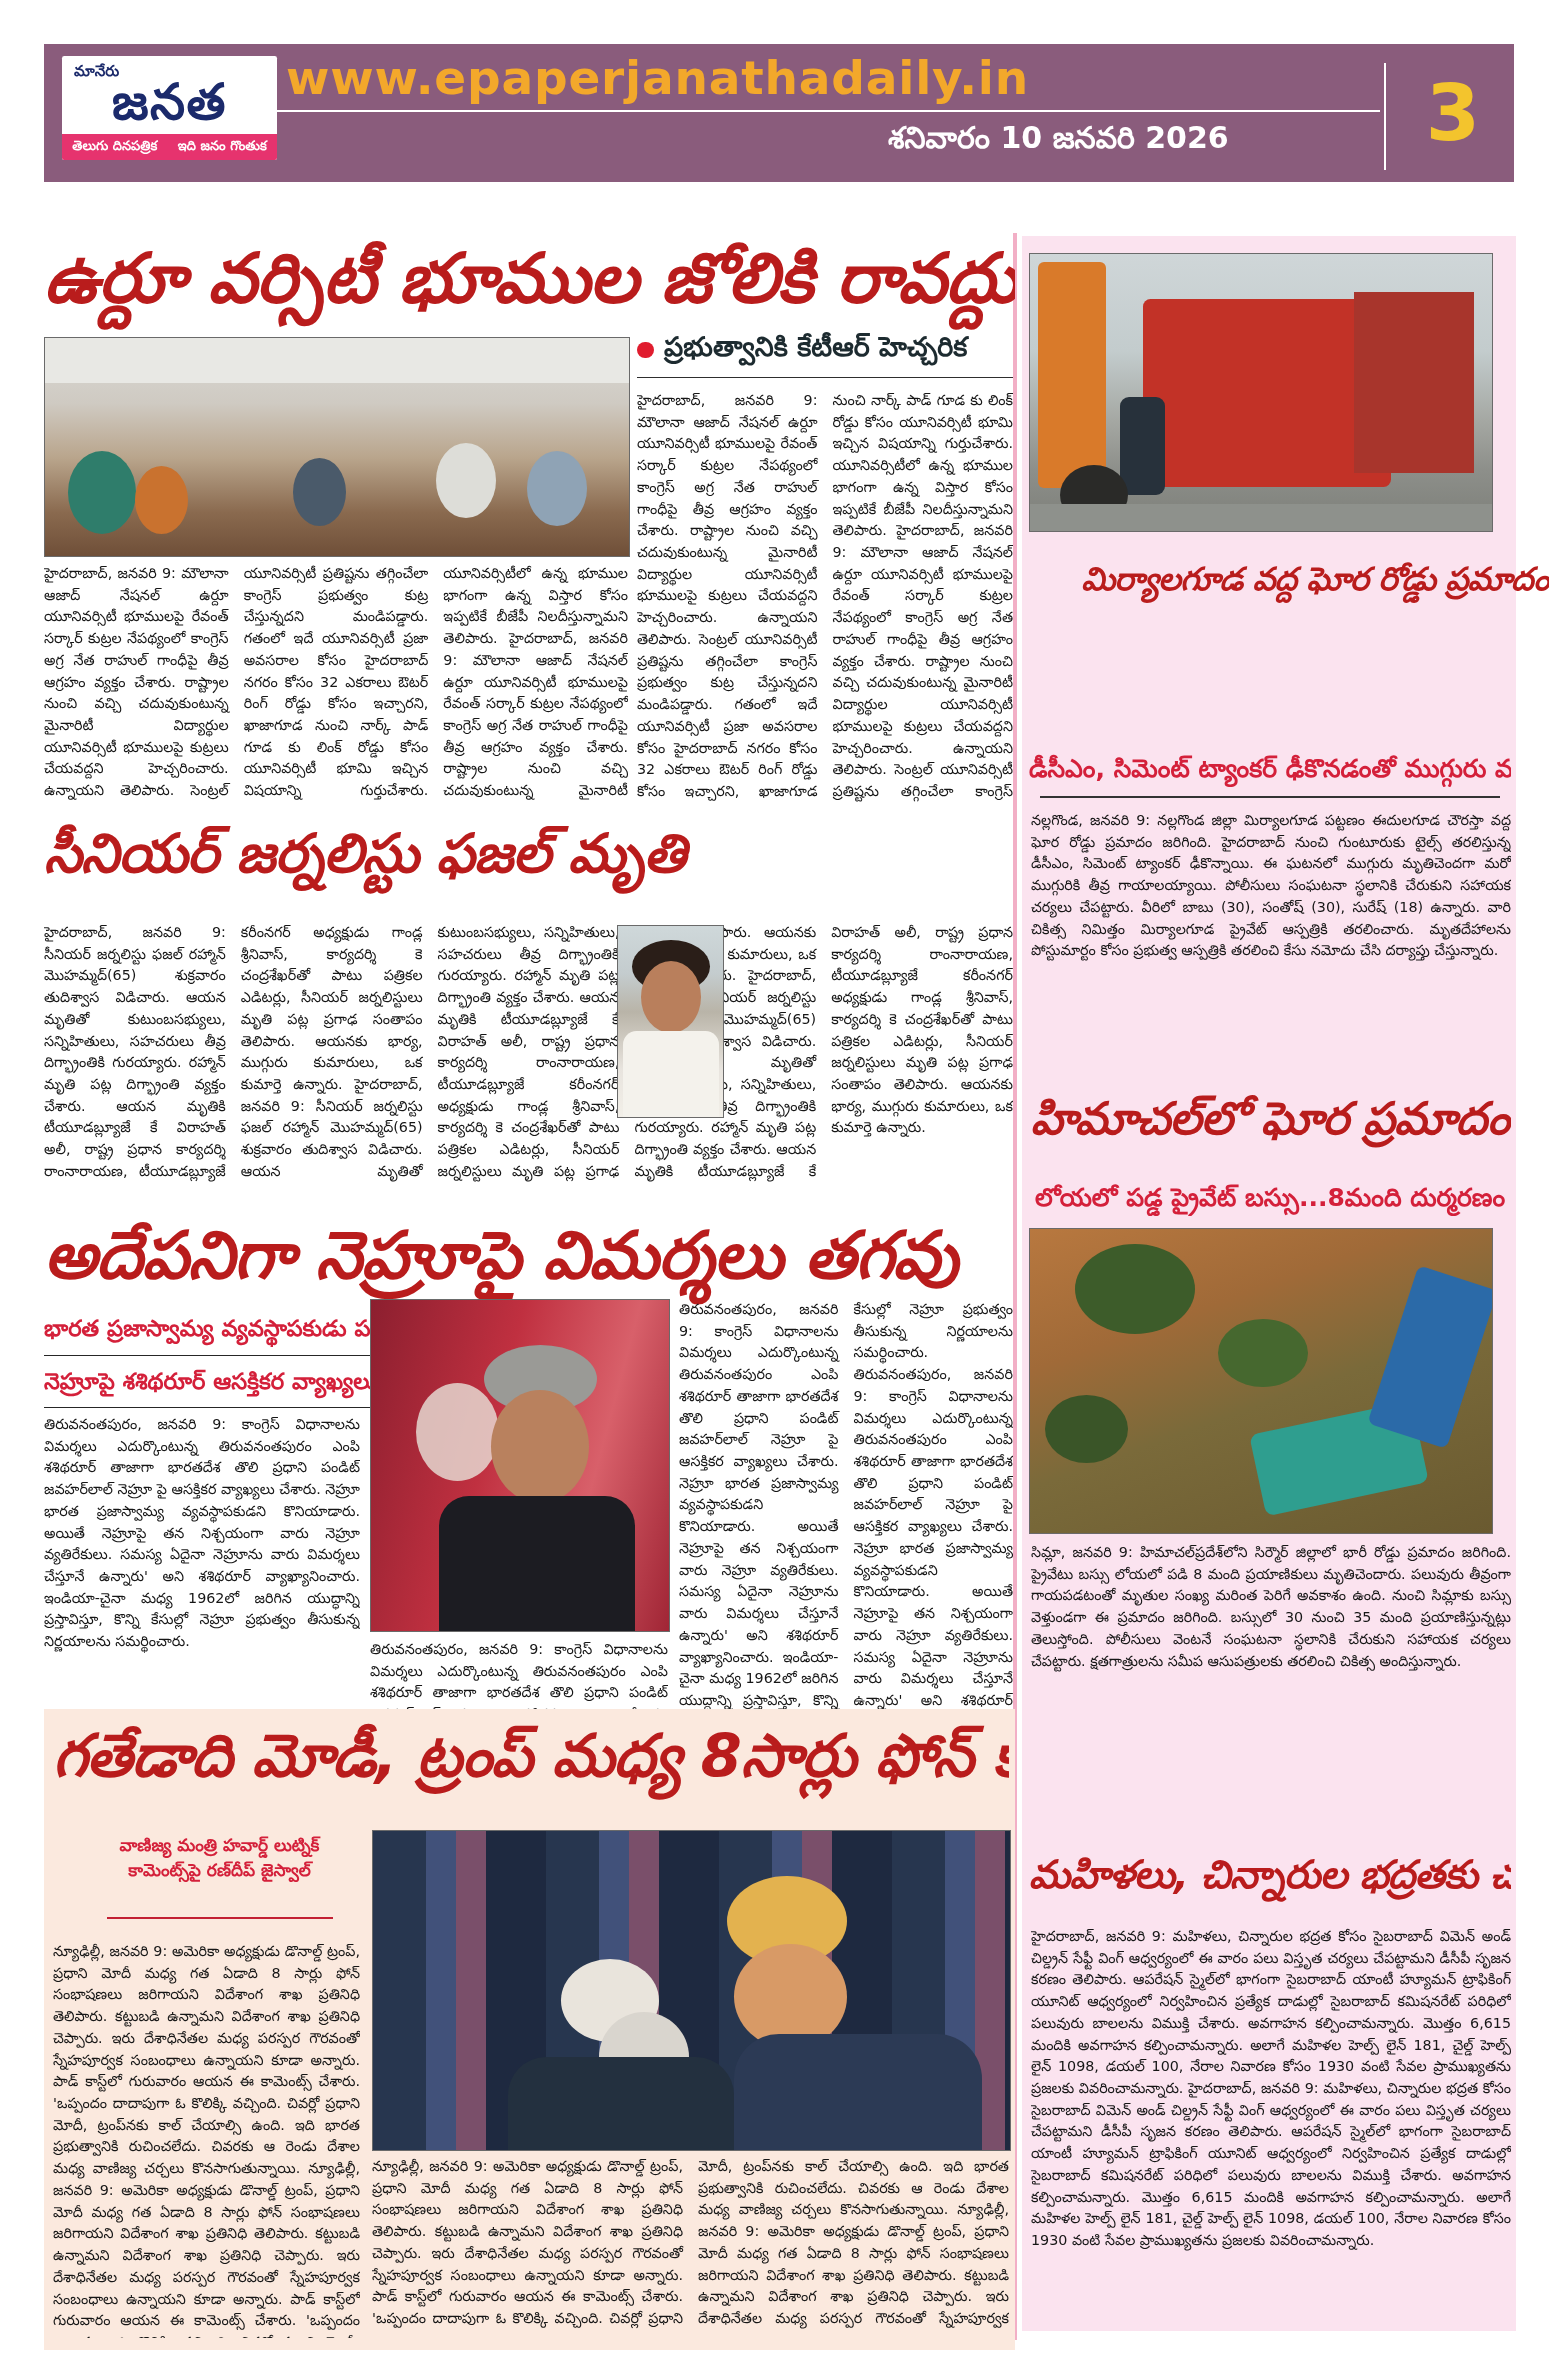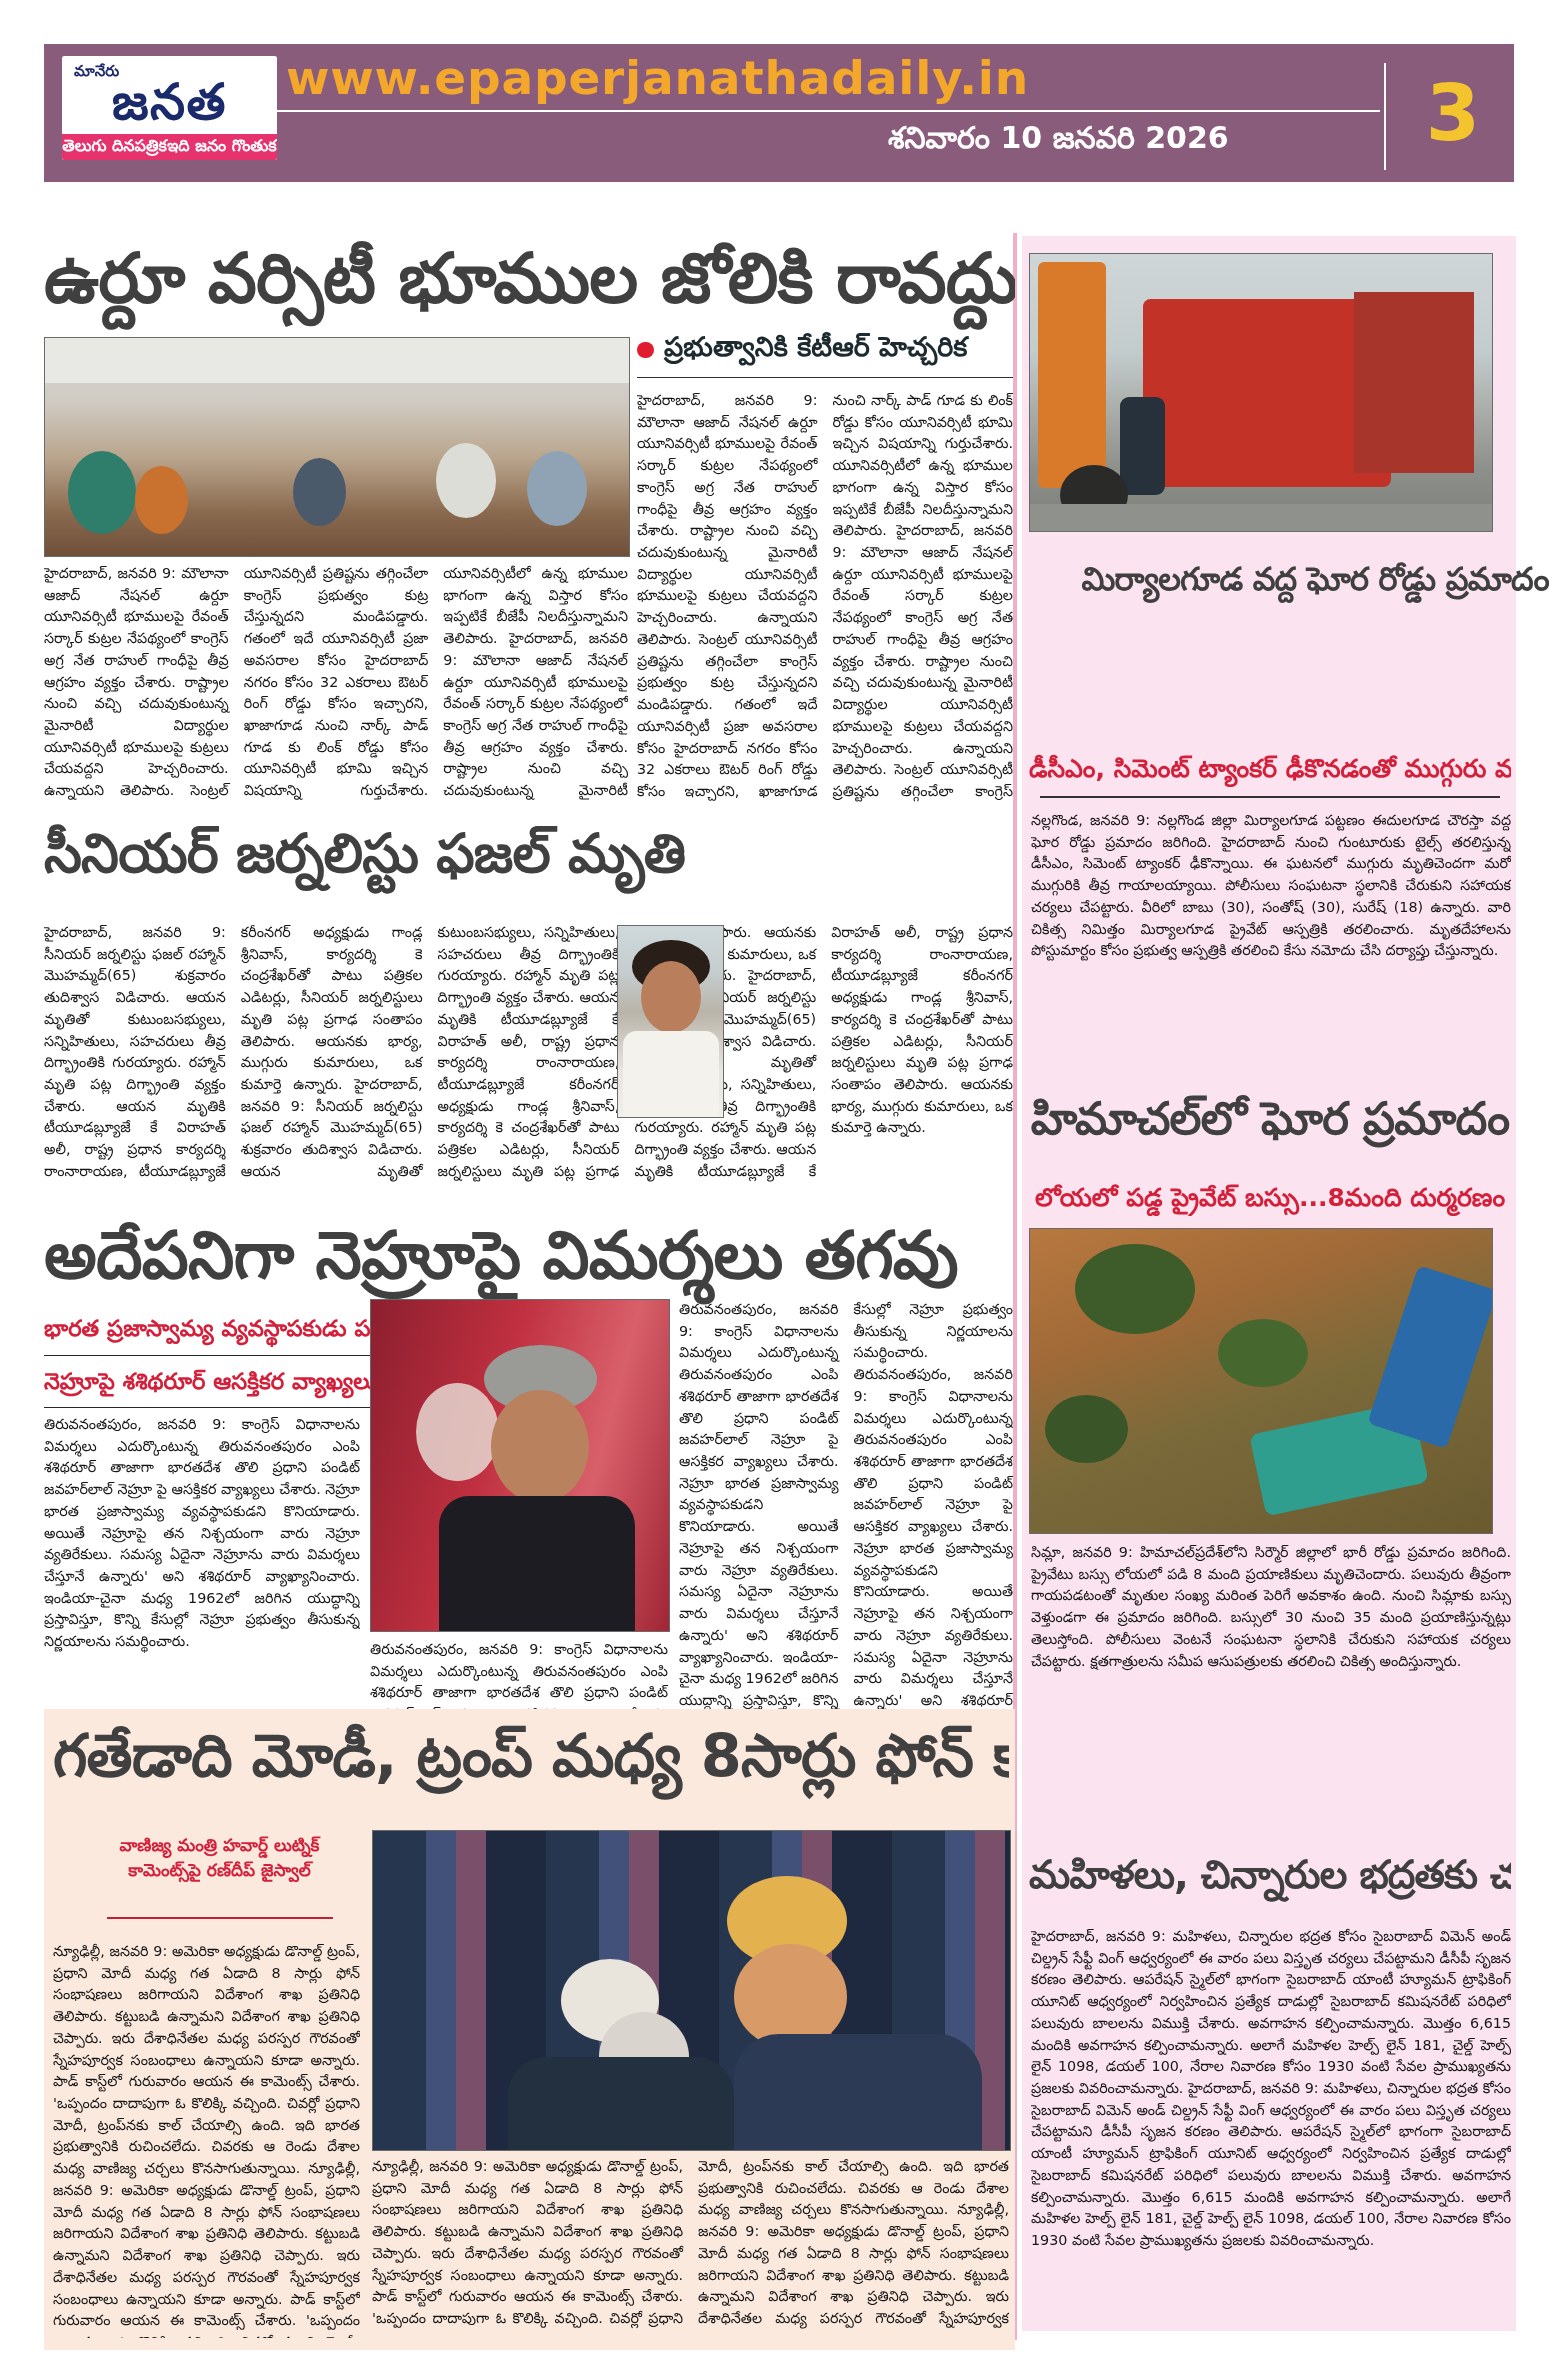--- a/index.html
+++ b/index.html
@@ -8,29 +8,29 @@
   .abs{position:absolute;}
 
   
   .band{background:#8a5c7c;}
   .logo-card{background:#ffffff;border-radius:2.3px;overflow:hidden;}
   .logo-top{position:absolute;left:12px;top:6px;font-size:15px;font-weight:bold;color:#1b2a6b;}
   .logo-main{position:absolute;left:0;top:16.6px;width:100%;text-align:center;font-size:50px;
              font-weight:800;color:#1b2a6b;letter-spacing:1.5px;}
   .logo-strip{position:absolute;left:0;bottom:0;width:100%;height:25.6px;background:#e6336e;
               display:flex;align-items:center;justify-content:space-around;color:#ffffff;
-              font-size:16px;font-weight:bold;}
+              font-size:13px;font-weight:bold;}
   .hdr-url{font-size:47px;font-weight:600;color:#f3a82b;text-align:left;letter-spacing:0.8px;white-space:nowrap;}
   .hdr-date{font-size:30px;font-weight:bold;color:#ffffff;text-align:left;white-space:nowrap;}
   .hdr-line{background:#ffffff;}
   .hdr-pagenum{display:flex;align-items:center;justify-content:center;font-size:78px;
                font-weight:800;color:#f3c42d;}
 
   
-  .headline{font-weight:800;color:#404040;letter-spacing:-0.8px;white-space:nowrap;overflow:hidden;}
+  .headline{font-weight:800;color:#b91c1c;letter-spacing:-0.8px;white-space:nowrap;overflow:hidden;font-style:italic;}
   .body-txt{font-size:14.3px;line-height:1.52;text-align:justify;color:#161616;overflow:hidden;}
   .cols2{column-count:2;column-gap:15px;}
   .cols3{column-count:3;column-gap:15px;}
   .cols5{column-count:5;column-gap:15px;}
   .red-sub{color:#d4203a;font-weight:bold;text-align:center;line-height:1.45;overflow:hidden;}
   .photo{overflow:hidden;border:0.8px solid #6a6a6a;}
   .blob{position:absolute;border-radius:50%;}
 
   
   .a1-sub{display:flex;align-items:center;border-bottom:1.5px solid #2e2e2e;padding-bottom:7.5px;overflow:hidden;}

